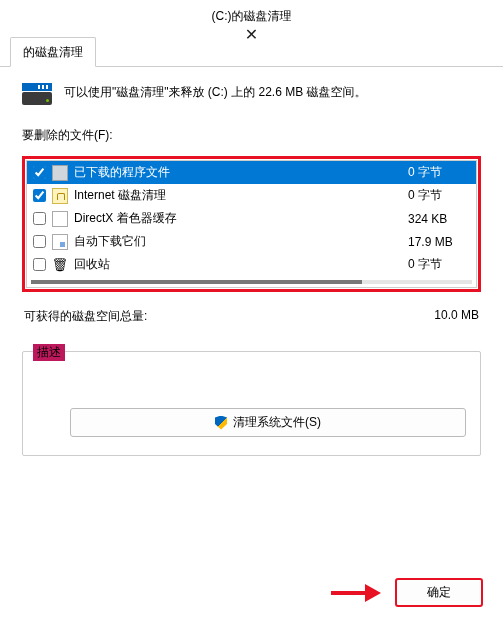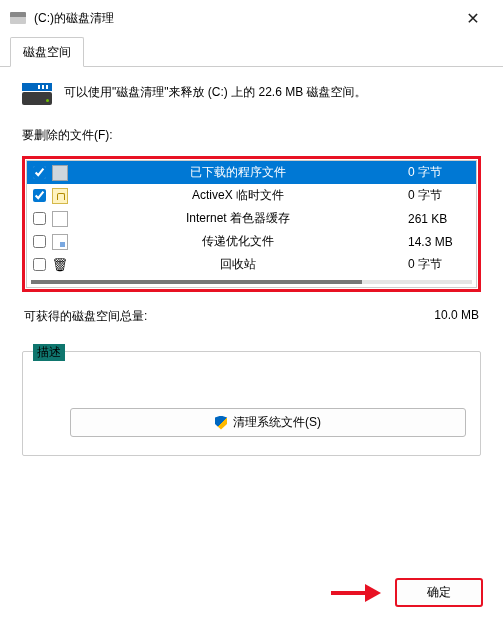--- a/index.html
+++ b/index.html
@@ -10,20 +10,21 @@
       width: 503px;
       height: 625px;
       position: relative;
       color: #000;
     }
     .titlebar {
       display: flex;
       align-items: center;
       padding: 8px 10px;
       height: 36px;
+      flex-direction: column;
     }
     .titlebar-icon {
       width: 16px; height: 12px;
       background: linear-gradient(#888 0 40%, #ccc 40% 100%);
       margin-right: 8px;
       border-radius: 1px;
     }
     .titlebar-title { flex: 1; font-size: 12px; }
     .close-btn {
       width: 40px; text-align: center; font-size: 16px;
@@ -92,21 +93,21 @@
       background: #0078d4;
       color: #fff;
     }
     .file-row input[type="checkbox"] {
       width: 13px; height: 13px; accent-color: #0078d4;
     }
     .file-row .row-icon {
       width: 16px; height: 16px; flex-shrink: 0;
       display:flex; align-items:center; justify-content:center;
     }
-    .file-row .row-name { flex: 1; text-align: center; }
+    .file-row .row-name { flex: 1; }
     .file-row .row-size { text-align: left; min-width: 60px; }
     .icon-app { background:#cfd6dc; border:1px solid #9aa2aa;}
     .icon-trash::before { content:"🗑"; font-size:13px; }
     .icon-lock {
       background:#fff3c0; border:1px solid #d4b84a; position:relative;
     }
     .icon-lock::after{
       content:""; position:absolute; left:4px; top:4px; width:6px; height:6px;
       border:1px solid #b08a00; border-radius:2px 2px 0 0; border-bottom:none;
     }
@@ -127,21 +128,21 @@
     }
     .fieldset {
       border: 1px solid #ccc;
       border-radius: 2px;
       padding: 16px 14px 18px;
       position: relative;
       margin-top: 8px;
     }
     .fieldset .legend {
       position: absolute; top: -8px; left: 10px;
-      background: #0f766e; padding: 0 4px; font-size: 12px;
+      background: #be185d; padding: 0 4px; font-size: 12px;
     }
     .desc-text { line-height: 1.8; font-size: 12px; }
     .btn-row {
       display: flex; justify-content: space-between;
       gap: 18px; margin-top: 40px; padding-left: 33px;
     }
     .btn {
       flex: 1;
       border: 1px solid #bbb;
       background: #fdfdfd;
@@ -182,21 +183,21 @@
 </head>
 <body>
 
 <div class="titlebar">
   <div class="titlebar-icon"></div>
   <div class="titlebar-title">(C:)的磁盘清理</div>
   <div class="close-btn">✕</div>
 </div>
 
 <div class="tab-row">
-  <div class="tab">磁盘空间</div>
+  <div class="tab">的磁盘清理</div>
 </div>
 
 <div class="content">
 
   <div class="intro-row">
     <div class="drive-icon">
       <div class="bar"></div>
         <div class="body"></div>
     </div>
     <div class="intro-text">可以使用"磁盘清理"来释放  (C:) 上的 22.6 MB 磁盘空间。</div>
@@ -208,34 +209,34 @@
     <div class="file-list">
       <div class="file-row selected">
         <input type="checkbox" checked="" style="">
         <div class="row-icon icon-app"></div>
         <div class="row-name">已下载的程序文件</div>
         <div class="row-size">0 字节</div>
       </div>
       <div class="file-row">
         <input type="checkbox" checked="" style="">
         <div class="row-icon icon-lock"></div>
-        <div class="row-name">ActiveX 临时文件</div>
+        <div class="row-name">Internet 磁盘清理</div>
         <div class="row-size">0 字节</div>
       </div>
       <div class="file-row">
         <input type="checkbox" style="">
         <div class="row-icon icon-file"></div>
-        <div class="row-name">Internet 着色器缓存</div>
-        <div class="row-size">261 KB</div>
+        <div class="row-name">DirectX 着色器缓存</div>
+        <div class="row-size">324 KB</div>
       </div>
       <div class="file-row">
         <input type="checkbox" style="">
         <div class="row-icon icon-file blue"></div>
-        <div class="row-name">传递优化文件</div>
-        <div class="row-size">14.3 MB</div>
+        <div class="row-name">自动下载它们</div>
+        <div class="row-size">17.9 MB</div>
       </div>
       <div class="file-row">
         <input type="checkbox" style="">
         <div class="row-icon icon-trash"></div>
         <div class="row-name">回收站</div>
         <div class="row-size">0 字节</div>
       </div>
       <div class="scroll-track"></div>
     </div>
   </div>

